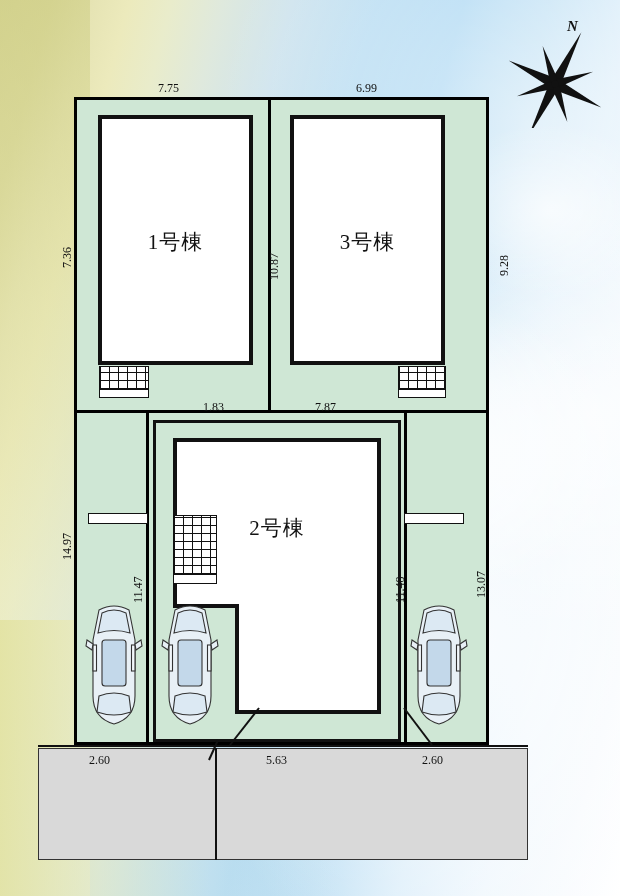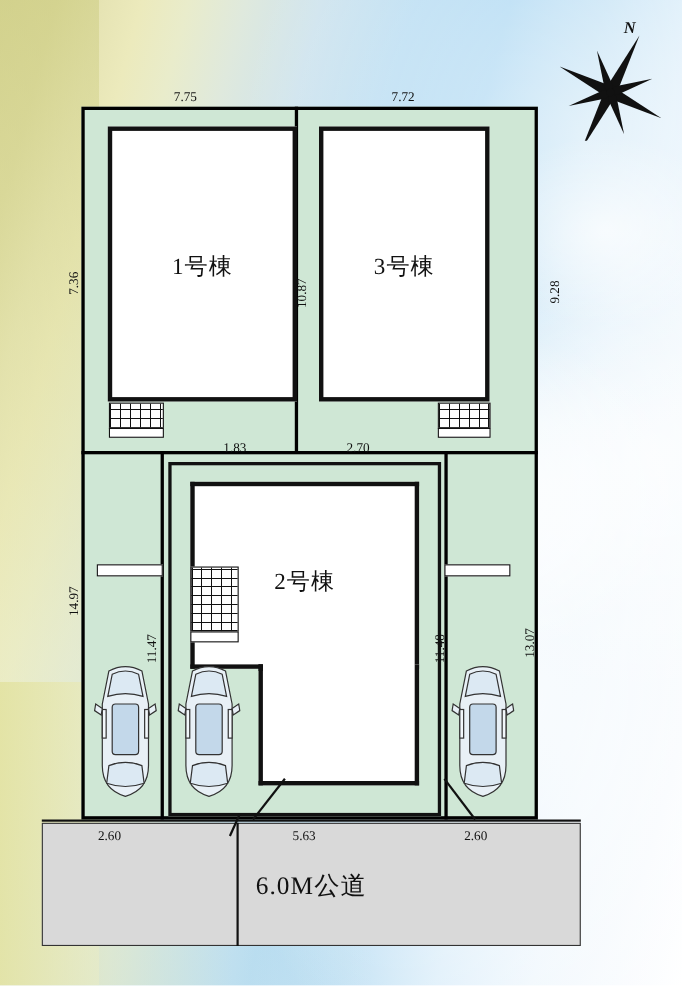--- a/index.html
+++ b/index.html
@@ -171,21 +171,21 @@
   <div class="site" style="left:74px;top:97px;width:415px;height:648px;"></div>
 
   <div class="divider" style="left:268px;top:97px;width:3px;height:315px;"></div>
 
   <div class="divider" style="left:146px;top:412px;width:3px;height:333px;"></div>
 
   <div class="divider" style="left:404px;top:412px;width:3px;height:333px;"></div>
 
   <div class="divider" style="left:74px;top:410px;width:415px;height:3px;"></div>
 
-  <div class="house" style="left:98px;top:115px;width:172px;height:250px;">
+  <div class="house" style="left:98px;top:115px;width:155px;height:250px;">
     <div class="house-label" style="top:109px;">1号棟</div>
   </div>
 
   <div class="grid-box" style="left:99px;top:366px;width:50px;height:24px;"></div>
   <div class="porch" style="left:99px;top:389px;width:50px;height:9px;"></div>
 
   <div class="house" style="left:290px;top:115px;width:155px;height:250px;">
     <div class="house-label" style="top:109px;">3号棟</div>
   </div>
   <div class="grid-box" style="left:398px;top:366px;width:48px;height:24px;"></div>
@@ -256,35 +256,34 @@
         <path d="M50,44 L56,40 L57,46 L51,50 Z"></path>
       </g>
     </svg>
   </div>
 
   <div class="road" style="left:38px;top:748px;width:490px;height:112px;"></div>
   <div class="road-divider" style="left:215px;top:748px;height:112px;"></div>
   <svg style="position:absolute;left:205px;top:736px;width:26px;height:26px;" viewBox="0 0 26 26">
     <line x1="4" y1="24" x2="13" y2="4" stroke="#111" stroke-width="2"></line>
   </svg>
-  <div class="road-label" style="left:38px;top:790px;width:490px;">6.0M公道</div>
 
   <div class="hairline" style="left:38px;top:745px;width:490px;height:2px;"></div>
 
   <div class="dim" style="left:158px;top:81px;">7.75</div>
-  <div class="dim" style="left:356px;top:81px;">7.72</div>
+  <div class="dim" style="left:356px;top:81px;">6.99</div>
 
   <div class="dim v" style="left:60px;top:268px;">7.36</div>
 
   <div class="dim v" style="left:267px;top:280px;">10.87</div>
 
   <div class="dim v" style="left:497px;top:276px;">9.28</div>
 
   <div class="dim" style="left:203px;top:400px;">1.83</div>
-  <div class="dim" style="left:315px;top:400px;">2.70</div>
+  <div class="dim" style="left:315px;top:400px;">7.87</div>
 
   <div class="dim v" style="left:60px;top:560px;">14.97</div>
   <div class="dim v" style="left:131px;top:603px;">11.47</div>
   <div class="dim v" style="left:393px;top:603px;">11.48</div>
   <div class="dim v" style="left:474px;top:598px;">13.07</div>
 
   <div class="dim" style="left:89px;top:753px;">2.60</div>
   <div class="dim" style="left:266px;top:753px;">5.63</div>
   <div class="dim" style="left:422px;top:753px;">2.60</div>
 

